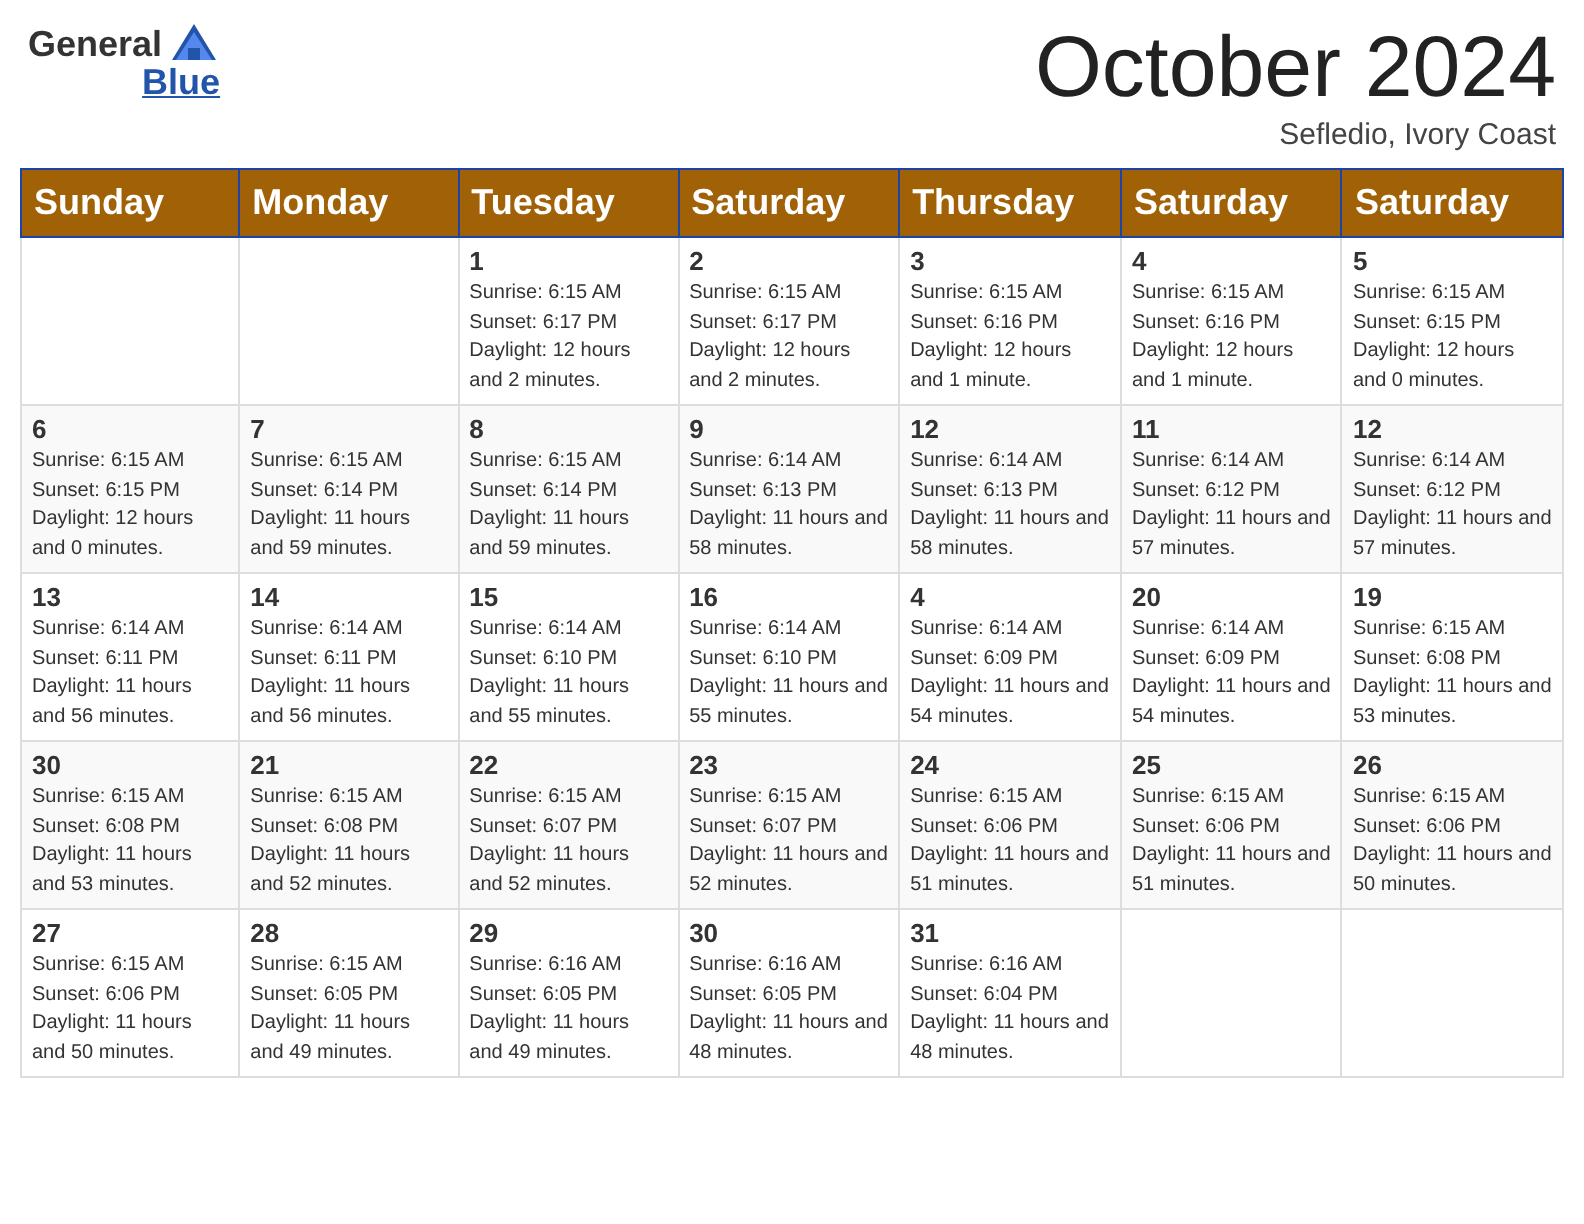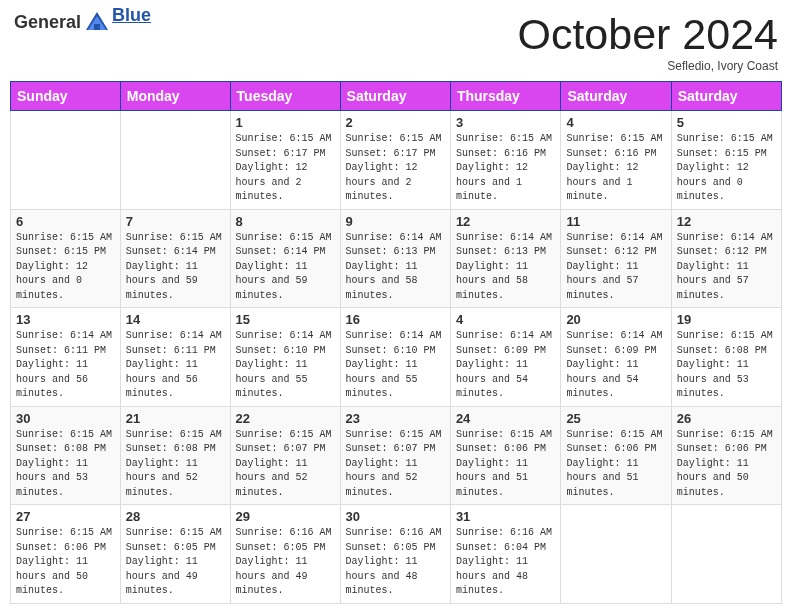--- a/index.html
+++ b/index.html
@@ -31,34 +31,34 @@
     .logo-blue { color: #2255aa; }
     .title-area {
       text-align: right;
     }
     .month-title {
       font-size: 43px;
       font-weight: normal;
       color: #222;
     }
     .location {
-      font-size: 12px;
+      font-size: 15px;
       color: #444;
     }
     .calendar {
       width: 100%;
       border-collapse: collapse;
       border: 1px solid #ccc;
     }
     .calendar th {
-      background-color: #d946ef;
+      background-color: #a16207;
       color: white;
       text-align: left;
       padding: 6px 6px;
-      font-size: 14px;
+      font-size: 18px;
       border: 1px solid #1a44aa;
     }
     .calendar td {
       vertical-align: top;
       border: 1px solid #ddd;
       padding: 4px 5px;
       width: 113px;
       min-height: 80px;
       font-size: 10.5px;
       color: #333;
@@ -70,32 +70,31 @@
     .day-number {
       font-size: 13px;
       font-weight: bold;
       display: block;
       margin-bottom: 2px;
     }
     .day-info {
       font-size: 10px;
       line-height: 1.45;
       color: #333;
-      font-family: Liberation Mono, monospace;
     }
     .empty-cell {
       background: #fff !important;
     }
   </style>
 </head>
 <body>
 
 <div class="header">
   <div class="logo">
-    <div style="display:flex;flex-direction:row;align-items:flex-start">
+    <div style="display:flex;flex-direction:column;align-items:flex-end">
       <div style="display:flex;align-items:center;gap:3px">
         <span class="logo-text logo-general">General</span>
         <svg width="26" height="26" viewBox="0 0 26 26">
           <polygon points="13,2 24,20 2,20" fill="#2255aa"></polygon>
           <polygon points="13,6 22,20 4,20" fill="#5588ee"></polygon>
           <rect x="10" y="14" width="6" height="6" fill="#2255aa"></rect>
         </svg>
       </div>
       <span class="logo-text logo-blue" style="margin-top:-4px;margin-left:2px;text-decoration:underline;">Blue</span>
     </div>

